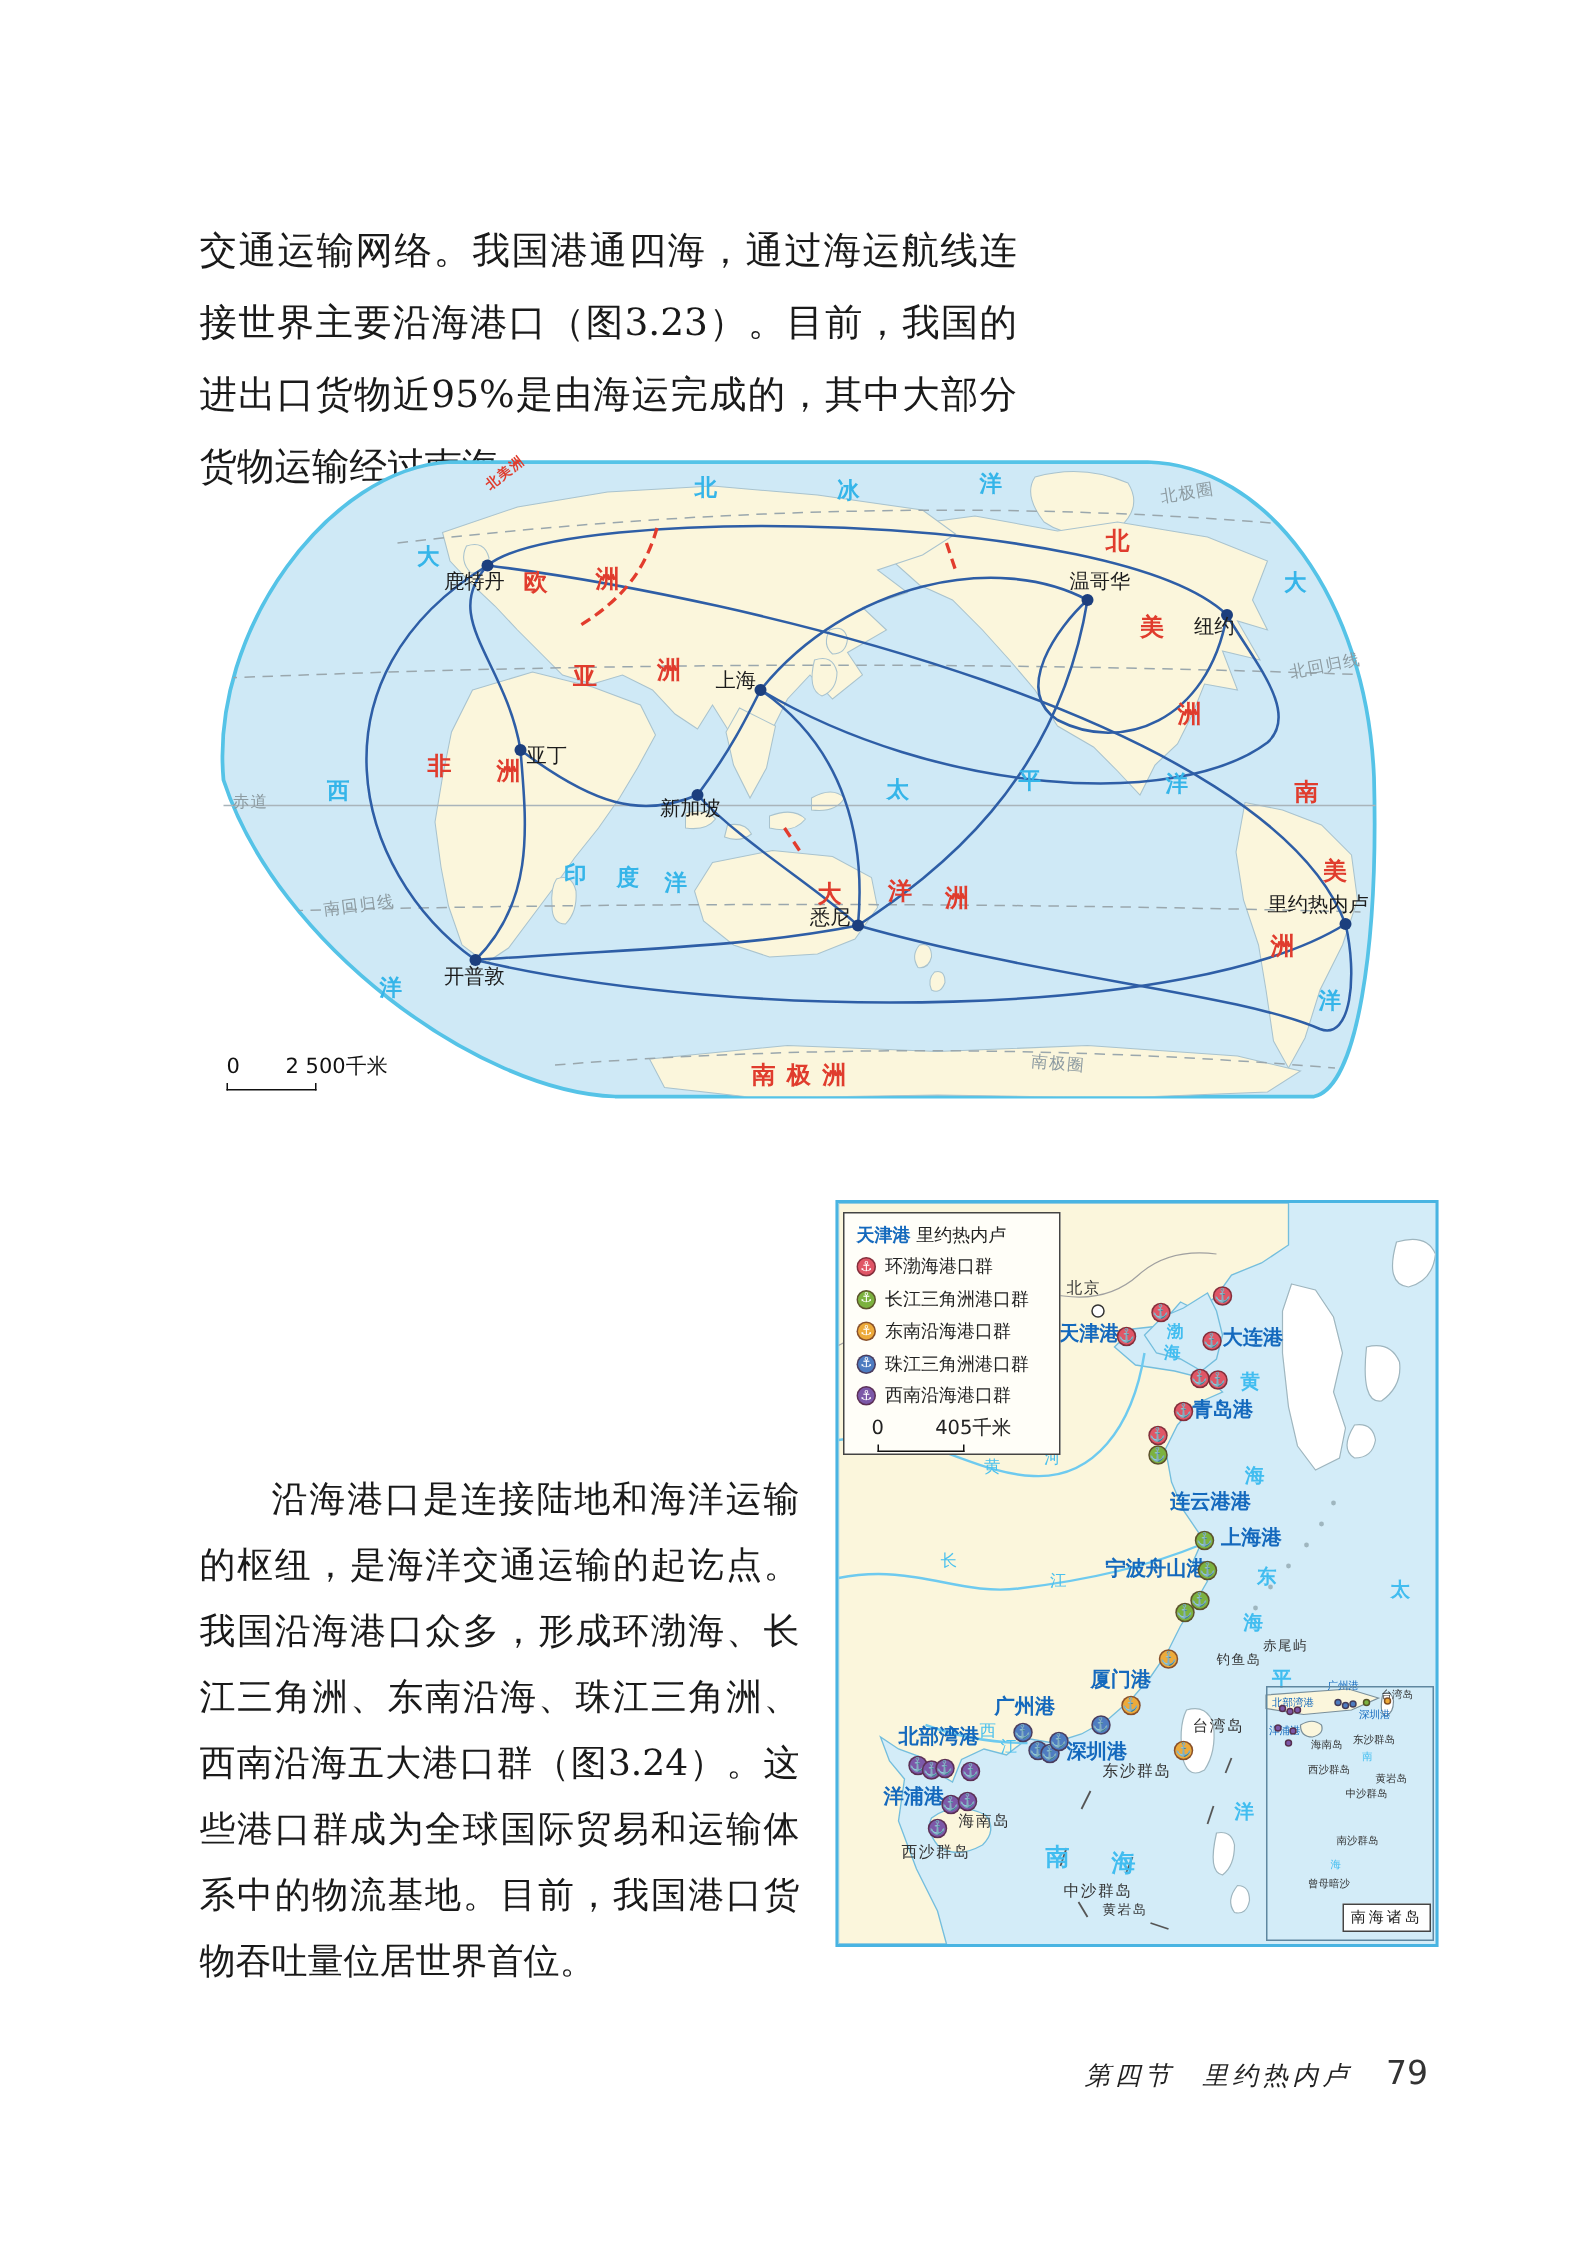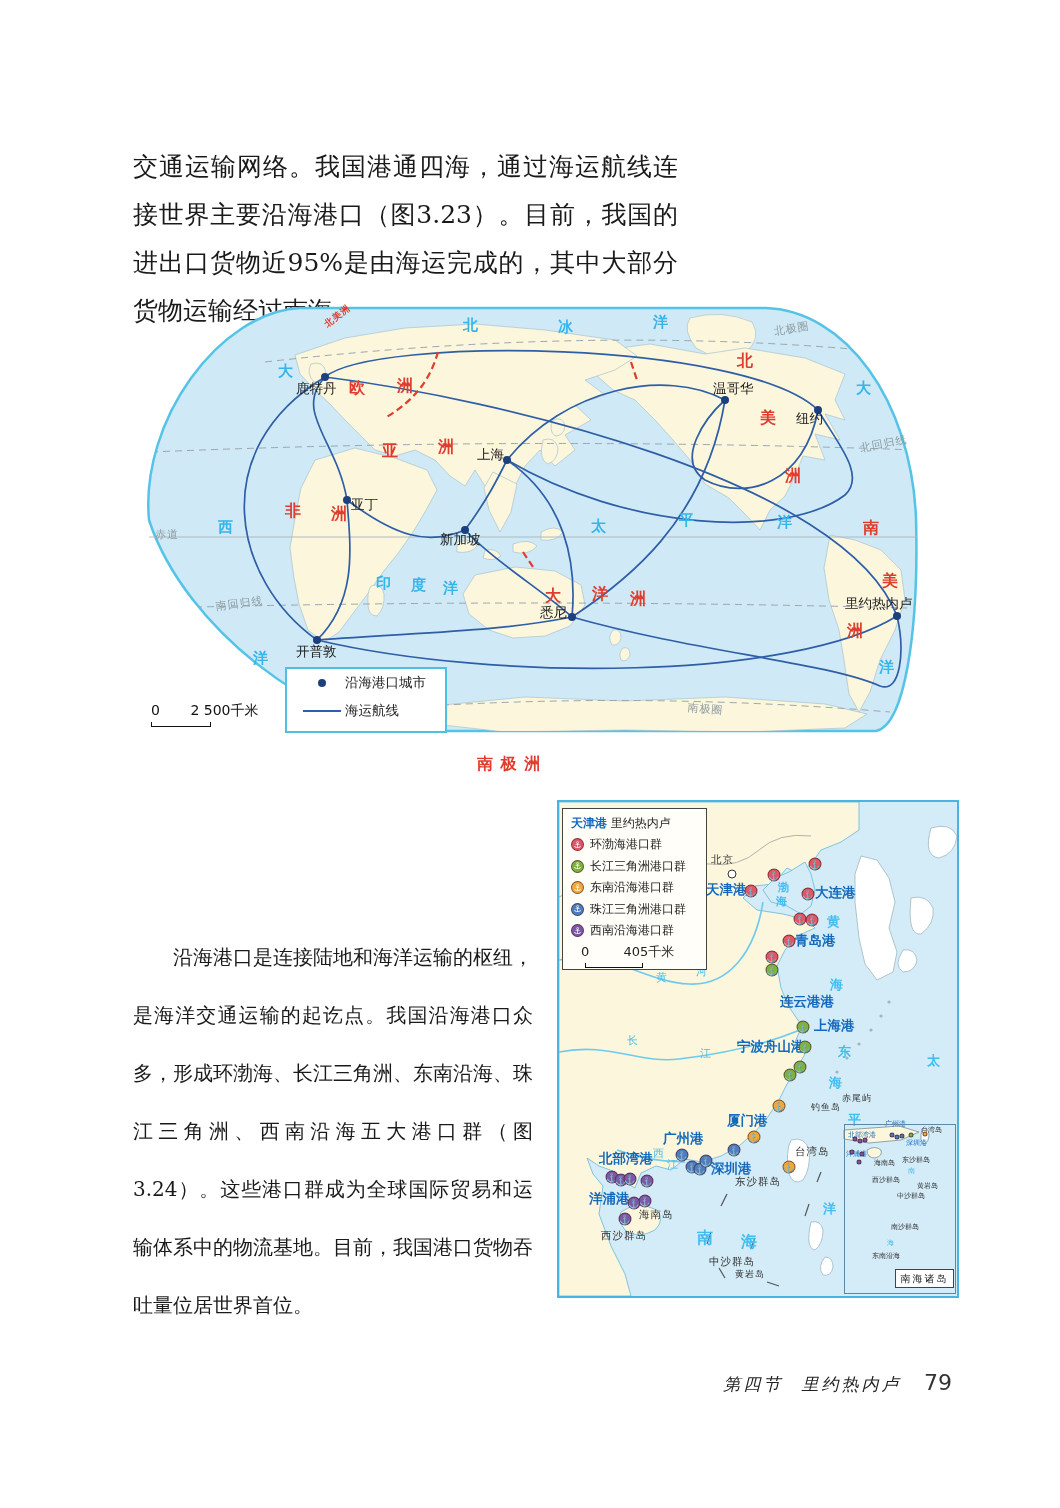--- a/index.html
+++ b/index.html
@@ -1,20 +1,20 @@
 <!DOCTYPE html>
 <html><head>
 <meta charset="utf-8">
 <style>
   html,body{margin:0;padding:0;background:#ffffff;}
   #page{position:relative;width:1060px;height:1508px;background:#fff;overflow:hidden;
         font-family:"DejaVu Serif","Liberation Serif",serif;color:#1a1a1a;}
   .para{position:absolute;text-align:justify;text-justify:inter-ideograph;}
   #para1{left:133px;top:118px;width:545px;font-size:25px;line-height:48px;}
-  #para2{left:133px;top:908px;width:400px;font-size:20px;line-height:58px;text-indent:2em;}
+  #para2{left:133px;top:953px;width:400px;font-size:24px;line-height:44px;text-indent:2em;}
   .figcap{position:absolute;font-weight:bold;font-size:18px;text-align:center;color:#111;
           font-family:"DejaVu Sans","Liberation Sans",sans-serif;}
   #cap23{left:145px;top:742px;width:775px;}
   #cap24{left:557px;top:1306px;width:398px;}
   #footer{position:absolute;right:108px;top:1370px;font-size:17px;color:#222;
           font-style:italic;letter-spacing:3px;}
   #footer .pageno{font-style:normal;font-size:22px;letter-spacing:0;margin-left:14px;
           font-family:"DejaVu Sans","Liberation Sans",sans-serif;color:#333;text-align:center;}
   
   #map23{position:absolute;left:145px;top:300px;width:775px;height:440px;}
@@ -138,21 +138,21 @@
         <span class="ml cont" style="left: 186px; top: 206px;">洲</span>
         <span class="ml cont" style="left: 592px; top: 53px;">北</span>
         <span class="ml cont" style="left: 615px; top: 110px;">美</span>
         <span class="ml cont" style="left: 640px; top: 168px;">洲</span>
         <span class="ml cont" style="left: 718px; top: 220px;">南</span>
         <span class="ml cont" style="left: 737px; top: 273px;">美</span>
         <span class="ml cont" style="left: 702px; top: 323px;">洲</span>
         <span class="ml cont" style="left: 400px; top: 288px;">大</span>
         <span class="ml cont" style="left: 447px; top: 286px;">洋</span>
         <span class="ml cont" style="left: 485px; top: 291px;">洲</span>
-        <span class="ml cont" style="left: 332px; top: 409px; margin-top: 47px;">南 极 洲</span>
+        <span class="ml cont" style="left: 356px; top: 409px;">南 极 洲</span>
         <span class="ml ocean" style="left: 318px; top: 18px;">北</span>
         <span class="ml ocean" style="left: 413px; top: 20px;">冰</span>
         <span class="ml ocean" style="left: 508px; top: 15px;">洋</span>
         <span class="ml ocean" style="left: 133px; top: 64px;">大</span>
         <span class="ml ocean" style="left: 73px; top: 220px;">西</span>
         <span class="ml ocean" style="left: 108px; top: 351px;">洋</span>
         <span class="ml ocean" style="left: 711px; top: 81px;">大</span>
         <span class="ml ocean" style="left: 734px; top: 360px;">洋</span>
         <span class="ml ocean" style="left: 446px; top: 219px;">太</span>
         <span class="ml ocean" style="left: 534px; top: 213px;">平</span>
@@ -177,34 +177,20 @@
         <span class="ml portlab" style="left: 206px; top: 198px;">亚丁</span>
         <span class="pdot" style="left: 320px; top: 230px;"></span>
         <span class="ml portlab" style="left: 295px; top: 233px;">新加坡</span>
         <span class="pdot" style="left: 427px; top: 317px;"></span>
         <span class="ml portlab" style="left: 395px; top: 306px;">悉尼</span>
         <span class="pdot" style="left: 172px; top: 340px;"></span>
         <span class="ml portlab" style="left: 151px; top: 345px;">开普敦</span>
         <span class="pdot" style="left: 752px; top: 316px;"></span>
         <span class="ml portlab" style="left: 700px; top: 297px;">里约热内卢</span>
       </div>
-    <div id="legend23">
-      <div class="row">
-          <span class="sym">
-            <span class="ldot"></span>
-          </span>
-          <span>沿海港口城市</span>
-        </div>
-      <div class="row">
-          <span class="sym">
-            <span class="lline"></span>
-          </span>
-          <span>海运航线</span>
-        </div>
-    </div>
     <div class="scalebox" style="left:6px;top:402px;width:120px;">
       <span>0</span>
       <span style="margin-left:26px;margin-top:11px;">2 500千米</span>
       <div class="scalebar" style="width:58px;"></div>
     </div>
   </div>
 
   <p id="para2" class="para">沿海港口是连接陆地和海洋运输的枢纽，是海洋交通运输的起讫点。我国沿海港口众多，形成环渤海、长江三角洲、东南沿海、珠江三角洲、西南沿海五大港口群（图3.24）。这些港口群成为全球国际贸易和运输体系中的物流基地。目前，我国港口货物吞吐量位居世界首位。</p>
 
   <div id="map24">
@@ -322,21 +308,21 @@
         <span class="ml place24" style="left: 347px; top: 338px; color: rgb(20, 105, 189); font-size: 7px; letter-spacing: 0px;">深圳港</span>
         <span class="ml place24" style="left: 287px; top: 349px; color: rgb(20, 105, 189); font-size: 7px; letter-spacing: 0px;">洋浦港</span>
         <span class="ml place24" style="left: 343px; top: 355px; font-size: 7px; letter-spacing: 0px;">东沙群岛</span>
         <span class="ml place24" style="left: 315px; top: 358px; font-size: 7px; letter-spacing: 0px;">海南岛</span>
         <span class="ml place24" style="left: 349px; top: 366px; color: rgb(65, 189, 240); font-size: 7px; letter-spacing: 0px;">南</span>
         <span class="ml place24" style="left: 313px; top: 375px; font-size: 7px; letter-spacing: 0px;">西沙群岛</span>
         <span class="ml place24" style="left: 358px; top: 381px; font-size: 7px; letter-spacing: 0px;">黄岩岛</span>
         <span class="ml place24" style="left: 338px; top: 391px; font-size: 7px; letter-spacing: 0px;">中沙群岛</span>
         <span class="ml place24" style="left: 332px; top: 422px; font-size: 7px; letter-spacing: 0px;">南沙群岛</span>
         <span class="ml place24" style="left: 328px; top: 438px; color: rgb(65, 189, 240); font-size: 7px; letter-spacing: 0px;">海</span>
-        <span class="ml place24" style="left: 313px; top: 451px; font-size: 7px; letter-spacing: 0px;">东南沿海</span>
+        <span class="ml place24" style="left: 313px; top: 451px; font-size: 7px; letter-spacing: 0px;">曾母暗沙</span>
         <span class="idot" style="left: 333px; top: 333px; background: rgb(78, 124, 193);"></span>
         <span class="idot" style="left: 338px; top: 335px; background: rgb(78, 124, 193);"></span>
         <span class="idot" style="left: 343px; top: 334px; background: rgb(78, 124, 193);"></span>
         <span class="idot" style="left: 352px; top: 333px; background: rgb(124, 178, 63);"></span>
         <span class="idot" style="left: 366px; top: 332px; background: rgb(237, 170, 58);"></span>
         <span class="idot" style="left: 296px; top: 337px; background: rgb(124, 88, 168);"></span>
         <span class="idot" style="left: 301px; top: 339px; background: rgb(124, 88, 168);"></span>
         <span class="idot" style="left: 306px; top: 338px; background: rgb(124, 88, 168);"></span>
         <span class="idot" style="left: 293px; top: 350px; background: rgb(124, 88, 168);"></span>
         <span class="idot" style="left: 303px; top: 352px; background: rgb(124, 88, 168);"></span>

